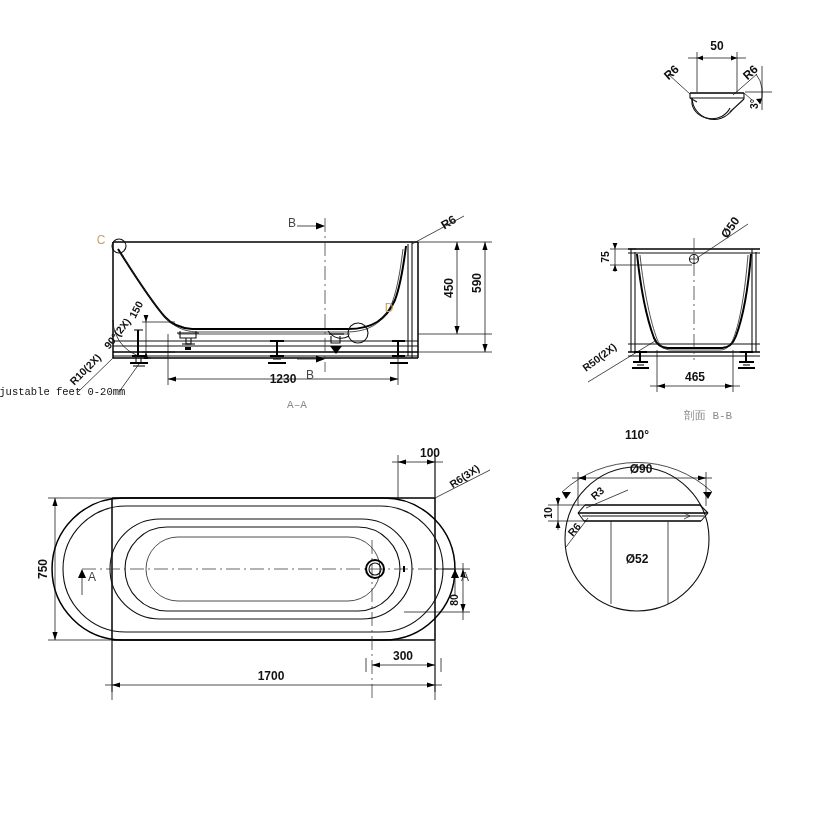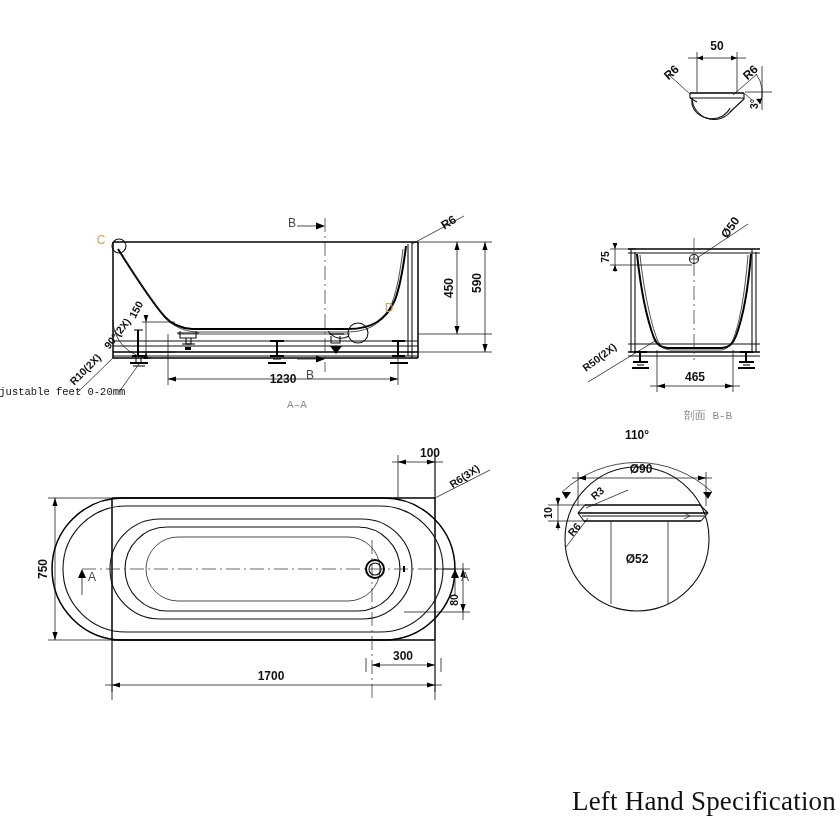--- a/index.html
+++ b/index.html
@@ -438,15 +438,14 @@
     <text class="txt-s" x="598" y="494" text-anchor="middle" transform="rotate(-40 598 494)">R3</text>
 
     <path class="dim" d="M588,518 L566,547"></path>
     <text class="txt-s" x="575" y="530" text-anchor="middle" transform="rotate(-50 575 530)">R6</text>
 
     <path class="ln-thin" d="M684,513 L690,516 L684,519"></path>
   </g>
 
 </svg>
 
-<div id="title">Left Hand Specification</div>
 
 </div>
 
 </body></html>

